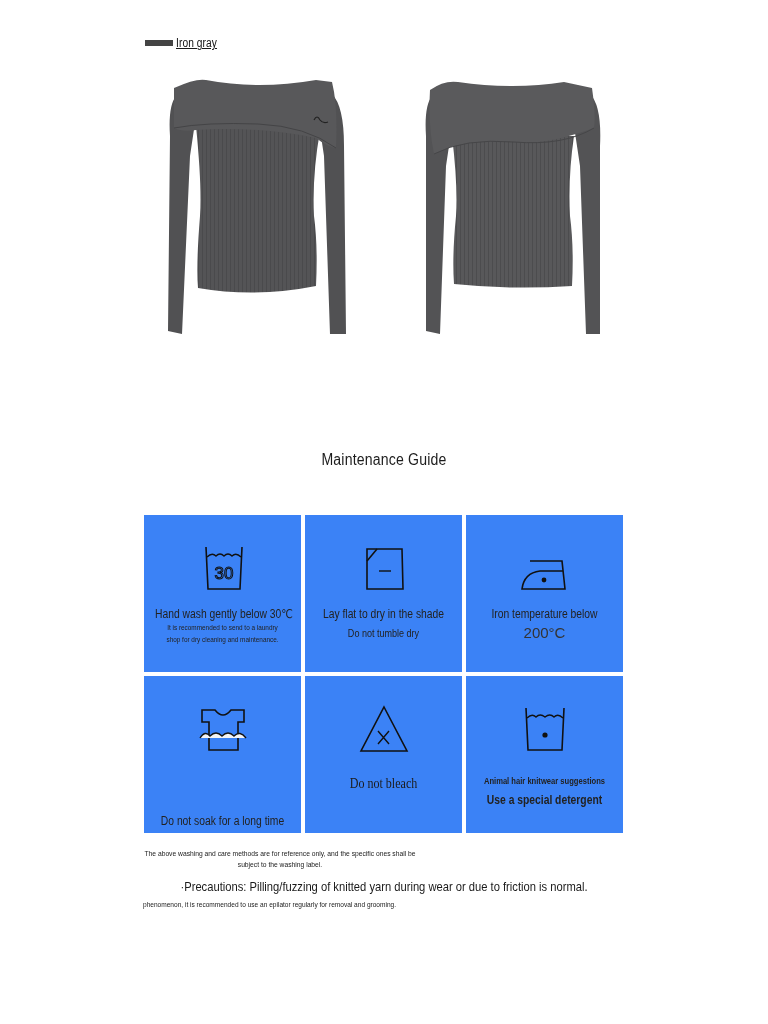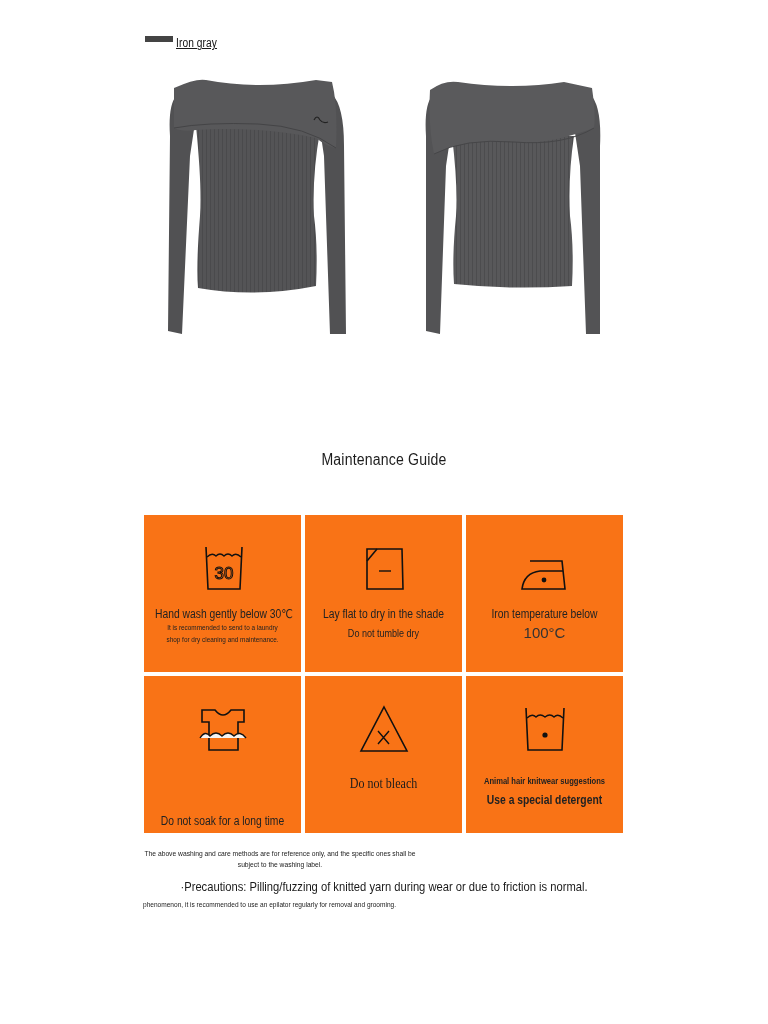--- a/index.html
+++ b/index.html
@@ -1,31 +1,31 @@
 <!DOCTYPE html>
 <html><head>
   <meta charset="utf-8">
   <style>
     * { box-sizing: border-box; margin: 0; padding: 0; }
     html, body { width: 768px; height: 1024px; background: #ffffff; overflow: hidden; }
     body { position: relative; font-family: "Liberation Sans", "DejaVu Sans", sans-serif; color: #1a1a1a; }
 
-    .color-label { position: absolute; left: 145px; top: 36px; display: flex; align-items: flex-start; text-decoration: underline; }
+    .color-label { position: absolute; left: 145px; top: 36px; display: flex; align-items: center; text-decoration: underline; }
     .color-swatch { width: 28px; height: 6px; background: #444444; margin-right: 3px; }
     .color-name { font-size: 12px; transform: scaleX(0.85); transform-origin: left center; color: #111; letter-spacing: 0.1px; }
 
     .product { position: absolute; top: 76px; }
     .product.front { left: 166px; width: 184px; height: 262px; }
     .product.back { left: 424px; width: 178px; height: 262px; }
     .product svg { width: 100%; height: 100%; display: block; }
 
     .section-title { position: absolute; top: 451px; left: 0; width: 768px; text-align: center; font-size: 16px; color: #1c1c1c; transform: scaleX(0.88); letter-spacing: 0.2px; }
 
     .care-grid { position: absolute; left: 144px; top: 515px; width: 479px; height: 318px; display: grid; grid-template-columns: 157px 157px 157px; grid-template-rows: 157px 157px; gap: 4px; }
-    .care-cell { background: #f97316; position: relative; display: flex; flex-direction: column; align-items: center; }
+    .care-cell { background: #3b82f6; position: relative; display: flex; flex-direction: column; align-items: center; }
     .care-icon { position: absolute; top: 28px; left: 50%; transform: translateX(-50%); width: 50px; height: 50px; }
     .care-icon svg { width: 100%; height: 100%; display: block; }
     .care-text { position: absolute; top: 92px; left: 0; width: 100%; text-align: center; }
     .care-line1 { font-size: 12px; color: #222; display: block; transform: scaleX(0.86); white-space: nowrap; }
     .care-line2 { font-size: 10.5px; color: #222; display: block; margin-top: 6px; transform: scaleX(0.86); white-space: nowrap; }
     .care-small { font-size: 8px; color: #222; display: block; transform: scaleX(0.8); line-height: 12px; padding: 0 2px; margin-top: 1px; }
     .temp-big { font-size: 15px; color: #333; display: block; margin-top: 3px; font-family: "Liberation Sans", sans-serif; }
     .bleach-text { font-size: 14px; color: #1c1c1c; display: block; transform: scaleX(0.86); }
 
     .disclaimer { position: absolute; left: 110px; top: 848px; width: 340px; text-align: center; font-size: 8px; line-height: 11px; color: #1a1a1a; transform: scaleX(0.84); transform-origin: center; }
@@ -111,21 +111,21 @@
 
   <div class="care-cell">
     <div class="care-icon">
       <svg viewBox="0 0 50 50">
         <path d="M10 18 L42 18 L45 46 L2 46 Q4 30 20 28 L43 28" fill="none" stroke="#111" stroke-width="1.6"></path>
         <circle cx="24" cy="37" r="2.4" fill="#111"></circle>
       </svg>
     </div>
     <div class="care-text">
       <span class="care-line1">Iron temperature below</span>
-      <span class="temp-big">100°C</span>
+      <span class="temp-big">200°C</span>
     </div>
   </div>
 
   <div class="care-cell">
     <div class="care-icon">
       <svg viewBox="0 0 50 50">
         <path d="M4 6 L17 6 Q25 16 33 6 L46 6 L46 18 L40 18 L40 46 L11 46 L11 18 L4 18 Z" fill="none" stroke="#111" stroke-width="1.6"></path>
         <path d="M2 34 Q7 26 12 32 Q18 26 24 32 Q30 26 36 32 Q42 26 48 34" fill="#f4f4f4" stroke="#111" stroke-width="1.4"></path>
       </svg>
     </div>

